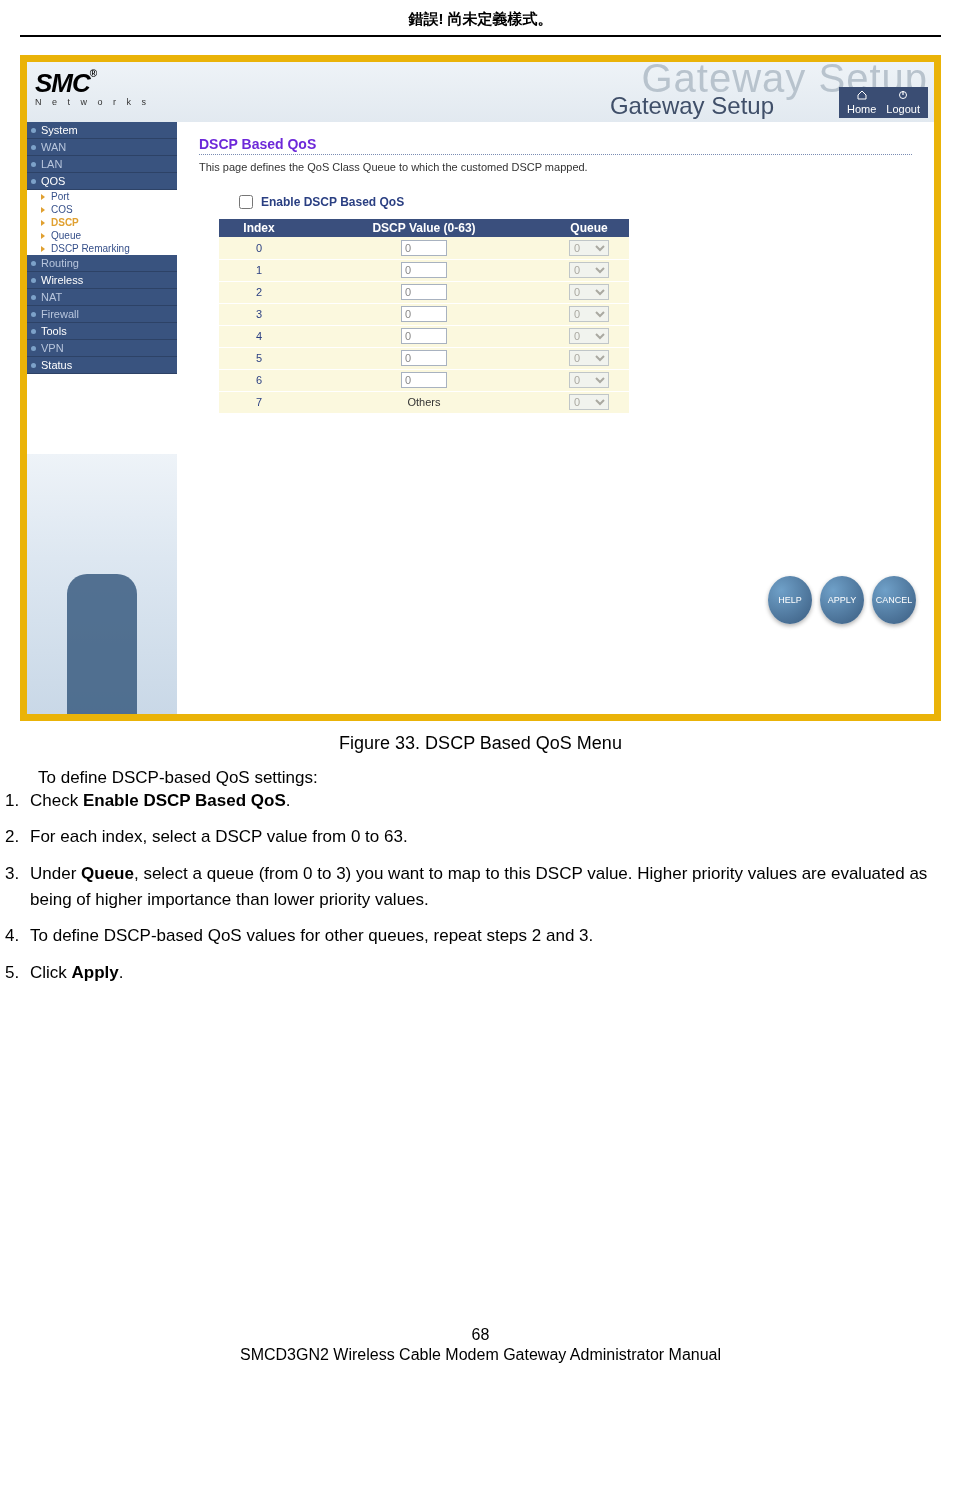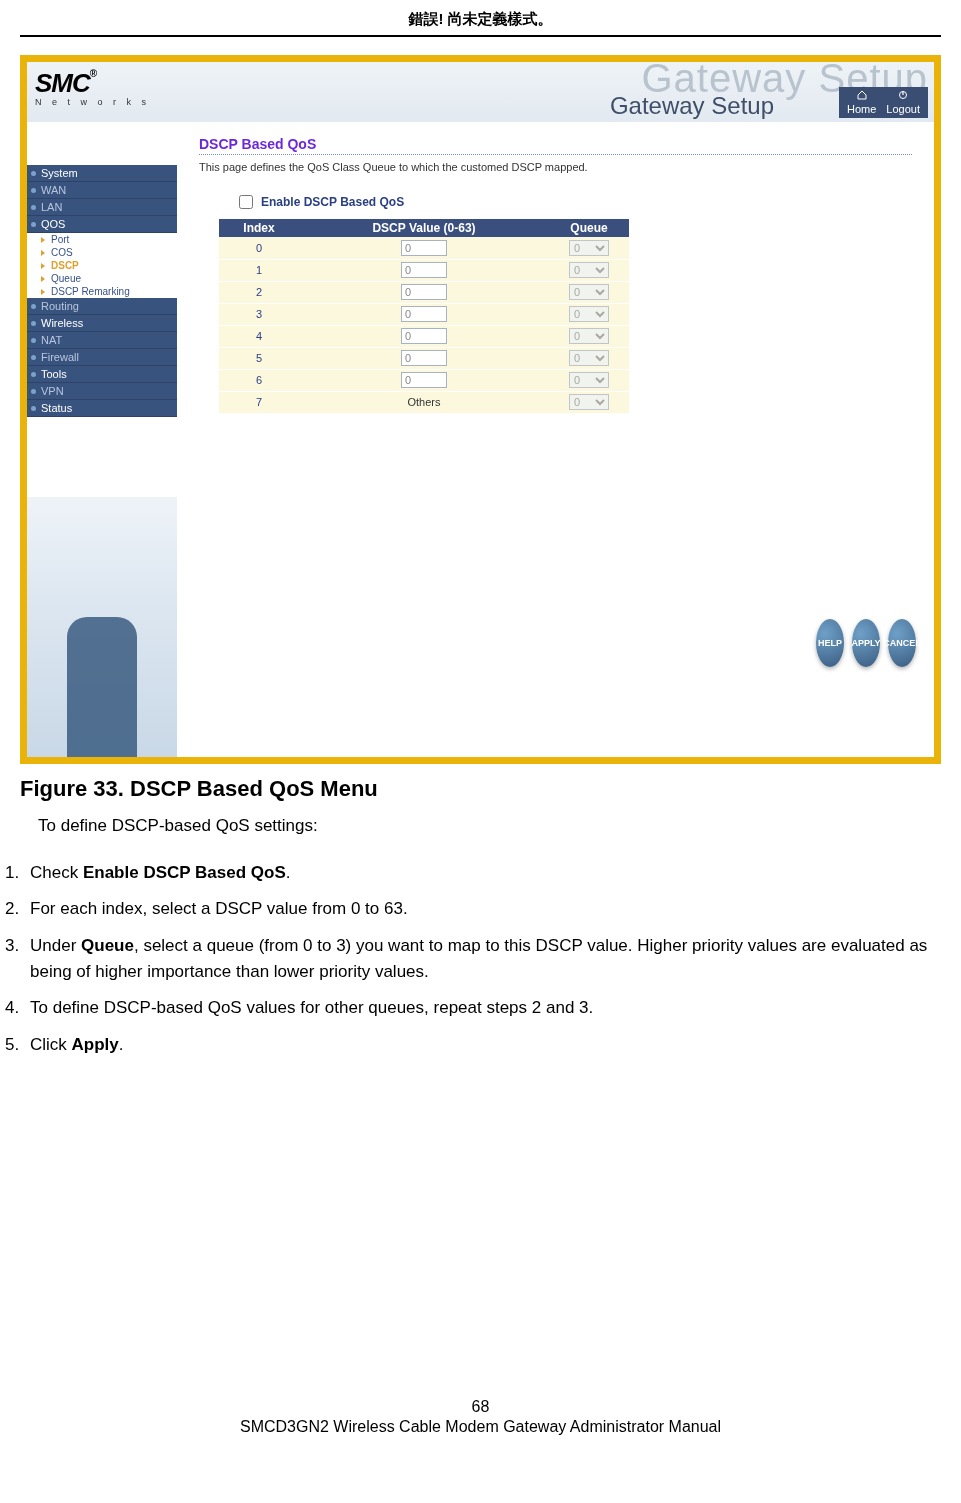--- a/index.html
+++ b/index.html
@@ -11,21 +11,21 @@
   .logo-block { width: 150px; padding: 6px 8px; }
   .logo-text { font-size: 26px; font-weight: bold; font-style: italic; color: #000; letter-spacing: -1px; }
   .logo-reg { font-size: 10px; vertical-align: top; font-style: normal; }
   .logo-sub { font-size: 9px; letter-spacing: 4px; color: #333; margin-top: -2px; }
   .ghost-title { position: absolute; right: 6px; top: -6px; font-size: 40px; color: #b8c3cd; font-weight: 500; letter-spacing: 1px; }
   .banner-title { position: absolute; right: 160px; bottom: 2px; font-size: 24px; color: #404f69; }
   .topbar-links { position: absolute; right: 6px; bottom: 4px; background: #3a4d73; color: #fff; font-size: 11px; padding: 3px 8px; display: flex; gap: 10px; align-items: center; }
   .topbar-links span { display: inline-flex; align-items: center; gap: 3px; cursor: pointer; flex-direction: column; }
   .topbar-icon { width: 10px; height: 10px; display: inline-block; }
   .app-body { display: flex; min-height: 580px; }
-  .sidebar { width: 150px; background: #fff; font-size: 11px; margin-top: 43px; }
+  .sidebar { width: 150px; background: #fff; font-size: 11px; }
   .nav-item { background: #39537f; color: #fff; padding: 2px 6px 2px 14px; border-bottom: 1px solid #2d4266; position: relative; cursor: pointer; }
   .nav-item.dim { color: #b8c6dd; }
   .nav-item::before { content: ""; position: absolute; left: 4px; top: 6px; width: 5px; height: 5px; border-radius: 50%; background: #7da2c9; }
   .sub-item { background: #fff; color: #36508a; padding: 1px 6px 1px 24px; position: relative; cursor: pointer; font-size: 10px; }
   .sub-item::before { content: ""; position: absolute; left: 14px; top: 4px; width: 0; height: 0; border-left: 4px solid #e0a030; border-top: 3px solid transparent; border-bottom: 3px solid transparent; }
   .sub-item.active { color: #e0a030; font-weight: bold; }
   .sidebar-img { height: 260px; background: linear-gradient(#eef3f8 0%, #dde7f1 40%, #c9d8e7 100%); margin-top: 80px; position: relative; }
   .sidebar-fig { position: absolute; bottom: 0; left: 40px; width: 70px; height: 140px; background: #3a5c80; border-radius: 20px 20px 0 0; opacity: .85; }
   .main-pane { flex: 1; padding: 14px 22px; background: #fff; position: relative; }
   .panel-heading { color: #6d28d9; font-weight: bold; font-size: 14px; border-bottom: 1px dotted #7a8cb3; padding-bottom: 2px; margin-bottom: 6px; }
@@ -36,23 +36,23 @@
   .qos-table { margin-left: 20px; border-collapse: collapse; font-size: 11px; }
   .qos-table th { background: #3a4f7d; color: #fff; font-weight: bold; padding: 2px 0; text-align: center; font-size: 12px; }
   .qos-table th.col-idx { width: 80px; }
   .qos-table th.col-dscp { width: 250px; }
   .qos-table th.col-q { width: 80px; }
   .qos-table td { background: #fbf8de; border-bottom: 1px solid #fff; padding: 2px 4px; text-align: center; color: #2a3f82; height: 22px; }
   .qos-table td input.dscp-in { width: 46px; font-size: 11px; text-align: left; padding: 1px 3px; border: 1px solid #a8b2c0; background: #fff; color: #888; }
   .qos-table td select.q-sel { width: 40px; font-size: 11px; border: 1px solid #a8b2c0; background: #eef1f5; color: #888; }
   .qos-table td.others { color: #333; }
   .btn-row { position: absolute; right: 18px; bottom: 90px; display: flex; gap: 8px; }
-  .rnd-btn { width: 28px; height: 48px; border-radius: 50%; background: radial-gradient(circle at 30% 30%, #6fa0c8, #3a5c80); color: #fff; font-size: 9px; font-weight: bold; display: flex; align-items: center; justify-content: center; cursor: pointer; box-shadow: 0 2px 4px rgba(0,0,0,.3); }
-  .fig-caption { font-weight: bold; font-size: 22px; margin: 8px 20px 14px; }
-  .intro-line { margin: 0 20px 24px 38px; font-size: 17px; }
+  .rnd-btn { width: 44px; height: 48px; border-radius: 50%; background: radial-gradient(circle at 30% 30%, #6fa0c8, #3a5c80); color: #fff; font-size: 9px; font-weight: normal; display: flex; align-items: center; justify-content: center; cursor: pointer; box-shadow: 0 2px 4px rgba(0,0,0,.3); }
+  .fig-caption { text-align: center; font-weight: normal; font-size: 18px; margin: 8px 20px 14px; }
+  .intro-line { margin: 0 20px 0 38px; font-size: 17px; }
   ol.steps { margin: 0 20px 0 24px; font-size: 17px; line-height: 1.55; }
   ol.steps li { margin-bottom: 10px; padding-left: 6px; }
   ol.steps li .b { font-weight: bold; }
   .doc-footer { text-align: center; font-size: 16px; margin-top: 340px; padding-bottom: 20px; }
   .doc-footer .pg { margin-bottom: 2px; }
 </style>
 </head>
 <body>
 
 <div class="doc-header">錯誤! 尚未定義樣式。</div>

